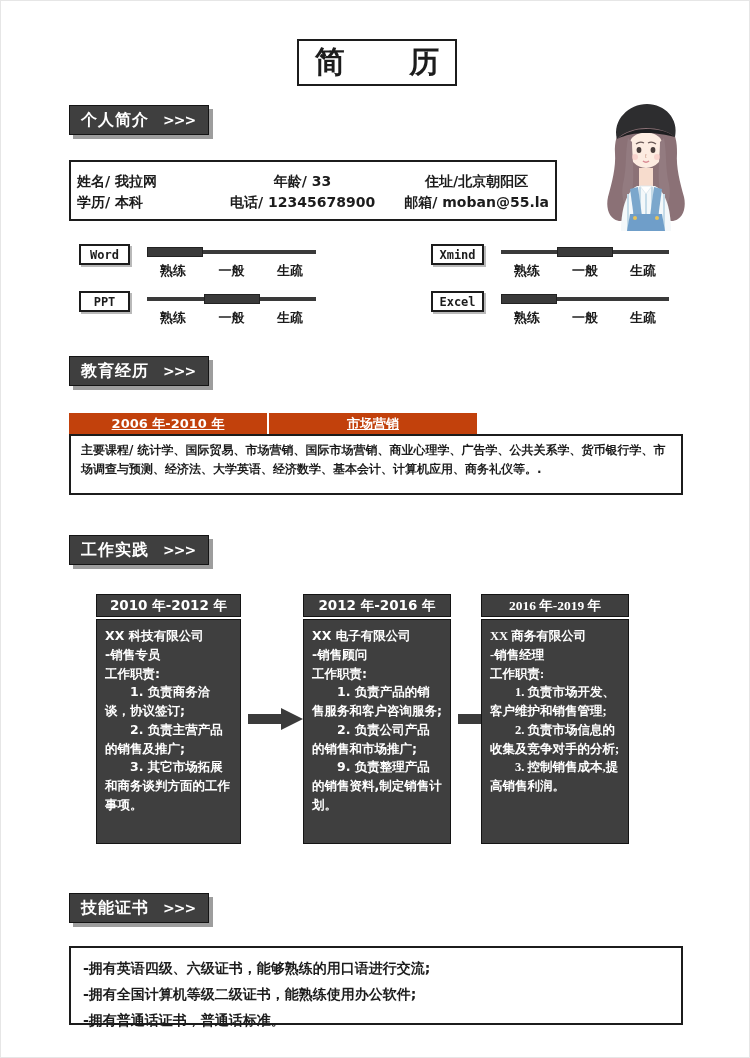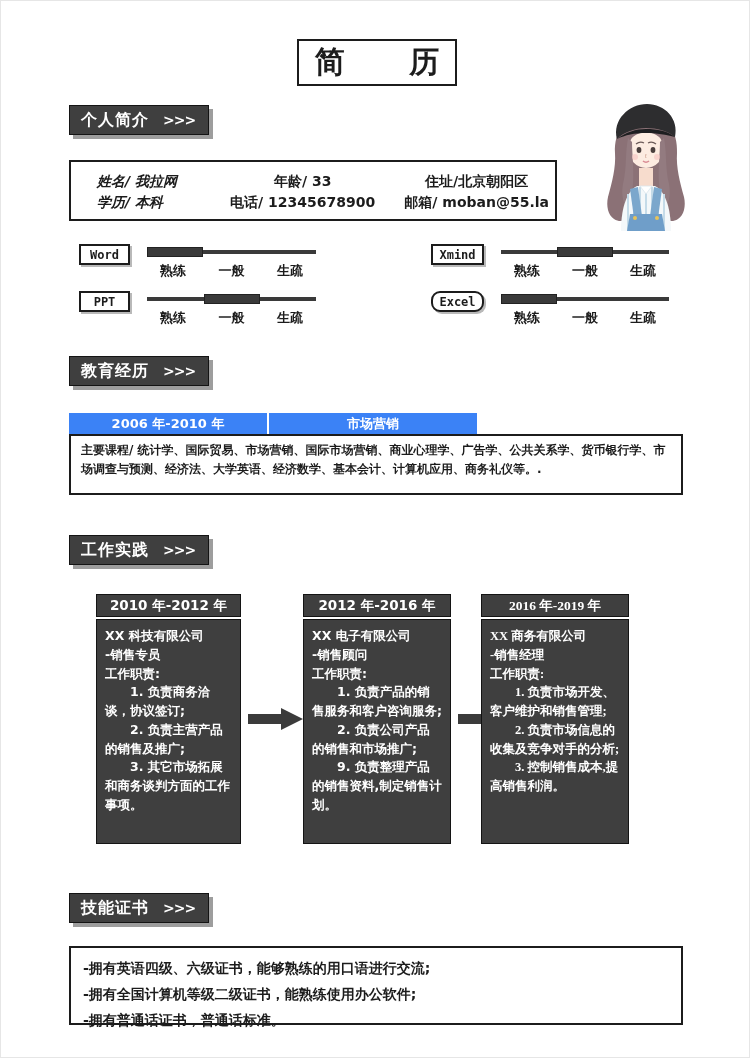--- a/index.html
+++ b/index.html
@@ -18,43 +18,43 @@
                 border:1px solid #141414; box-shadow:4px 4px 0 #9d9d9d;
                 color:#fff; display:flex; align-items:center; padding-left:11px; gap:14px; }
   .sec-header .lbl { font-size:16px; letter-spacing:1px; }
   .sec-header .arr { font-size:14px; letter-spacing:-1px; }
 
   
   .info-box { position:absolute; left:68px; top:159px; width:488px; height:61px;
               border:2px solid #1c1c1c; padding:9px 0 0 0; font-size:14px; }
   .info-row { display:flex; line-height:21px; }
   .info-cell { white-space:nowrap; }
-  .c1 { width:137px; padding-left:26px;font-style:italic; }
+  .c1 { width:137px; padding-left:6px; }
   .c2 { width:193px; text-align:center; }
   .c3 { width:158px; text-align:center; }
 
   .avatar { position:absolute; left:597px; top:97px; width:96px; height:133px; }
 
   
   .skill-name { position:absolute; width:51px; height:21px; border:2px solid #1c1c1c;
                 background:#fff; box-shadow:2px 2px 0 #b9b9b9; display:flex; align-items:center;
                 justify-content:center; font-family:"DejaVu Sans Mono", monospace;
                 font-size:12px; font-weight:700; }
   .skill-bar { position:absolute; height:10px; }
   .skill-track { position:absolute; left:0; right:0; top:3px; height:4px; background:#3a3a3a; }
   .skill-block { position:absolute; top:0; width:56px; height:10px; background:#3a3a3a;
                  border:1px solid #222; }
   .skill-scale { position:absolute; display:flex; justify-content:space-between;
                  padding:0 13px; font-size:13px; }
 
   
   .edu-head { position:absolute; left:68px; top:412px; width:614px; height:21px;
               display:flex; gap:2px; }
-  .edu-head > div { background:#3b82f6; color:#fff; font-size:13px; text-align:center;
-                    line-height:21px; }
+  .edu-head > div { background:#c2410c; color:#fff; font-size:13px; text-align:center;
+                    line-height:21px;text-decoration:underline; }
   .eh1 { width:198px; } .eh2 { width:204px; } .eh3 { width:208px; }
   .edu-body { position:absolute; left:68px; top:433px; width:614px; height:61px;
               border:2px solid #1c1c1c; padding:5px 10px; font-size:12px; line-height:1.55; }
 
   
   .job { position:absolute; top:593px; }
   .job-head { height:23px; background:#3f3f3f; border:1px solid #141414; color:#fff;
               font-size:13.5px; text-align:center; line-height:21px; }
   .job-body { margin-top:2px; height:225px; background:#3f3f3f; border:1px solid #141414;
               color:#fff; font-size:12.5px; line-height:1.5; padding:7px 8px; }
@@ -159,21 +159,21 @@
   <div class="skill-bar" style="left:500px; top:246px; width:168px;">
     <div class="skill-track"></div>
     <div class="skill-block" style="left: 56px;"></div>
   </div>
   <div class="skill-scale" style="left:500px; top:261px; width:168px;">
     <span>熟练</span>
     <span>一般</span>
     <span>生疏</span>
   </div>
 
-  <div class="skill-name" style="left:430px; top:290px; width:53px;border-radius:9px;">Excel</div>
+  <div class="skill-name" style="left:430px; top:290px; width:53px;">Excel</div>
   <div class="skill-bar" style="left:500px; top:293px; width:168px;">
     <div class="skill-track"></div>
     <div class="skill-block" style="left: 0px;"></div>
   </div>
   <div class="skill-scale" style="left:500px; top:308px; width:168px;">
     <span>熟练</span>
     <span>一般</span>
     <span>生疏</span>
   </div>
 

